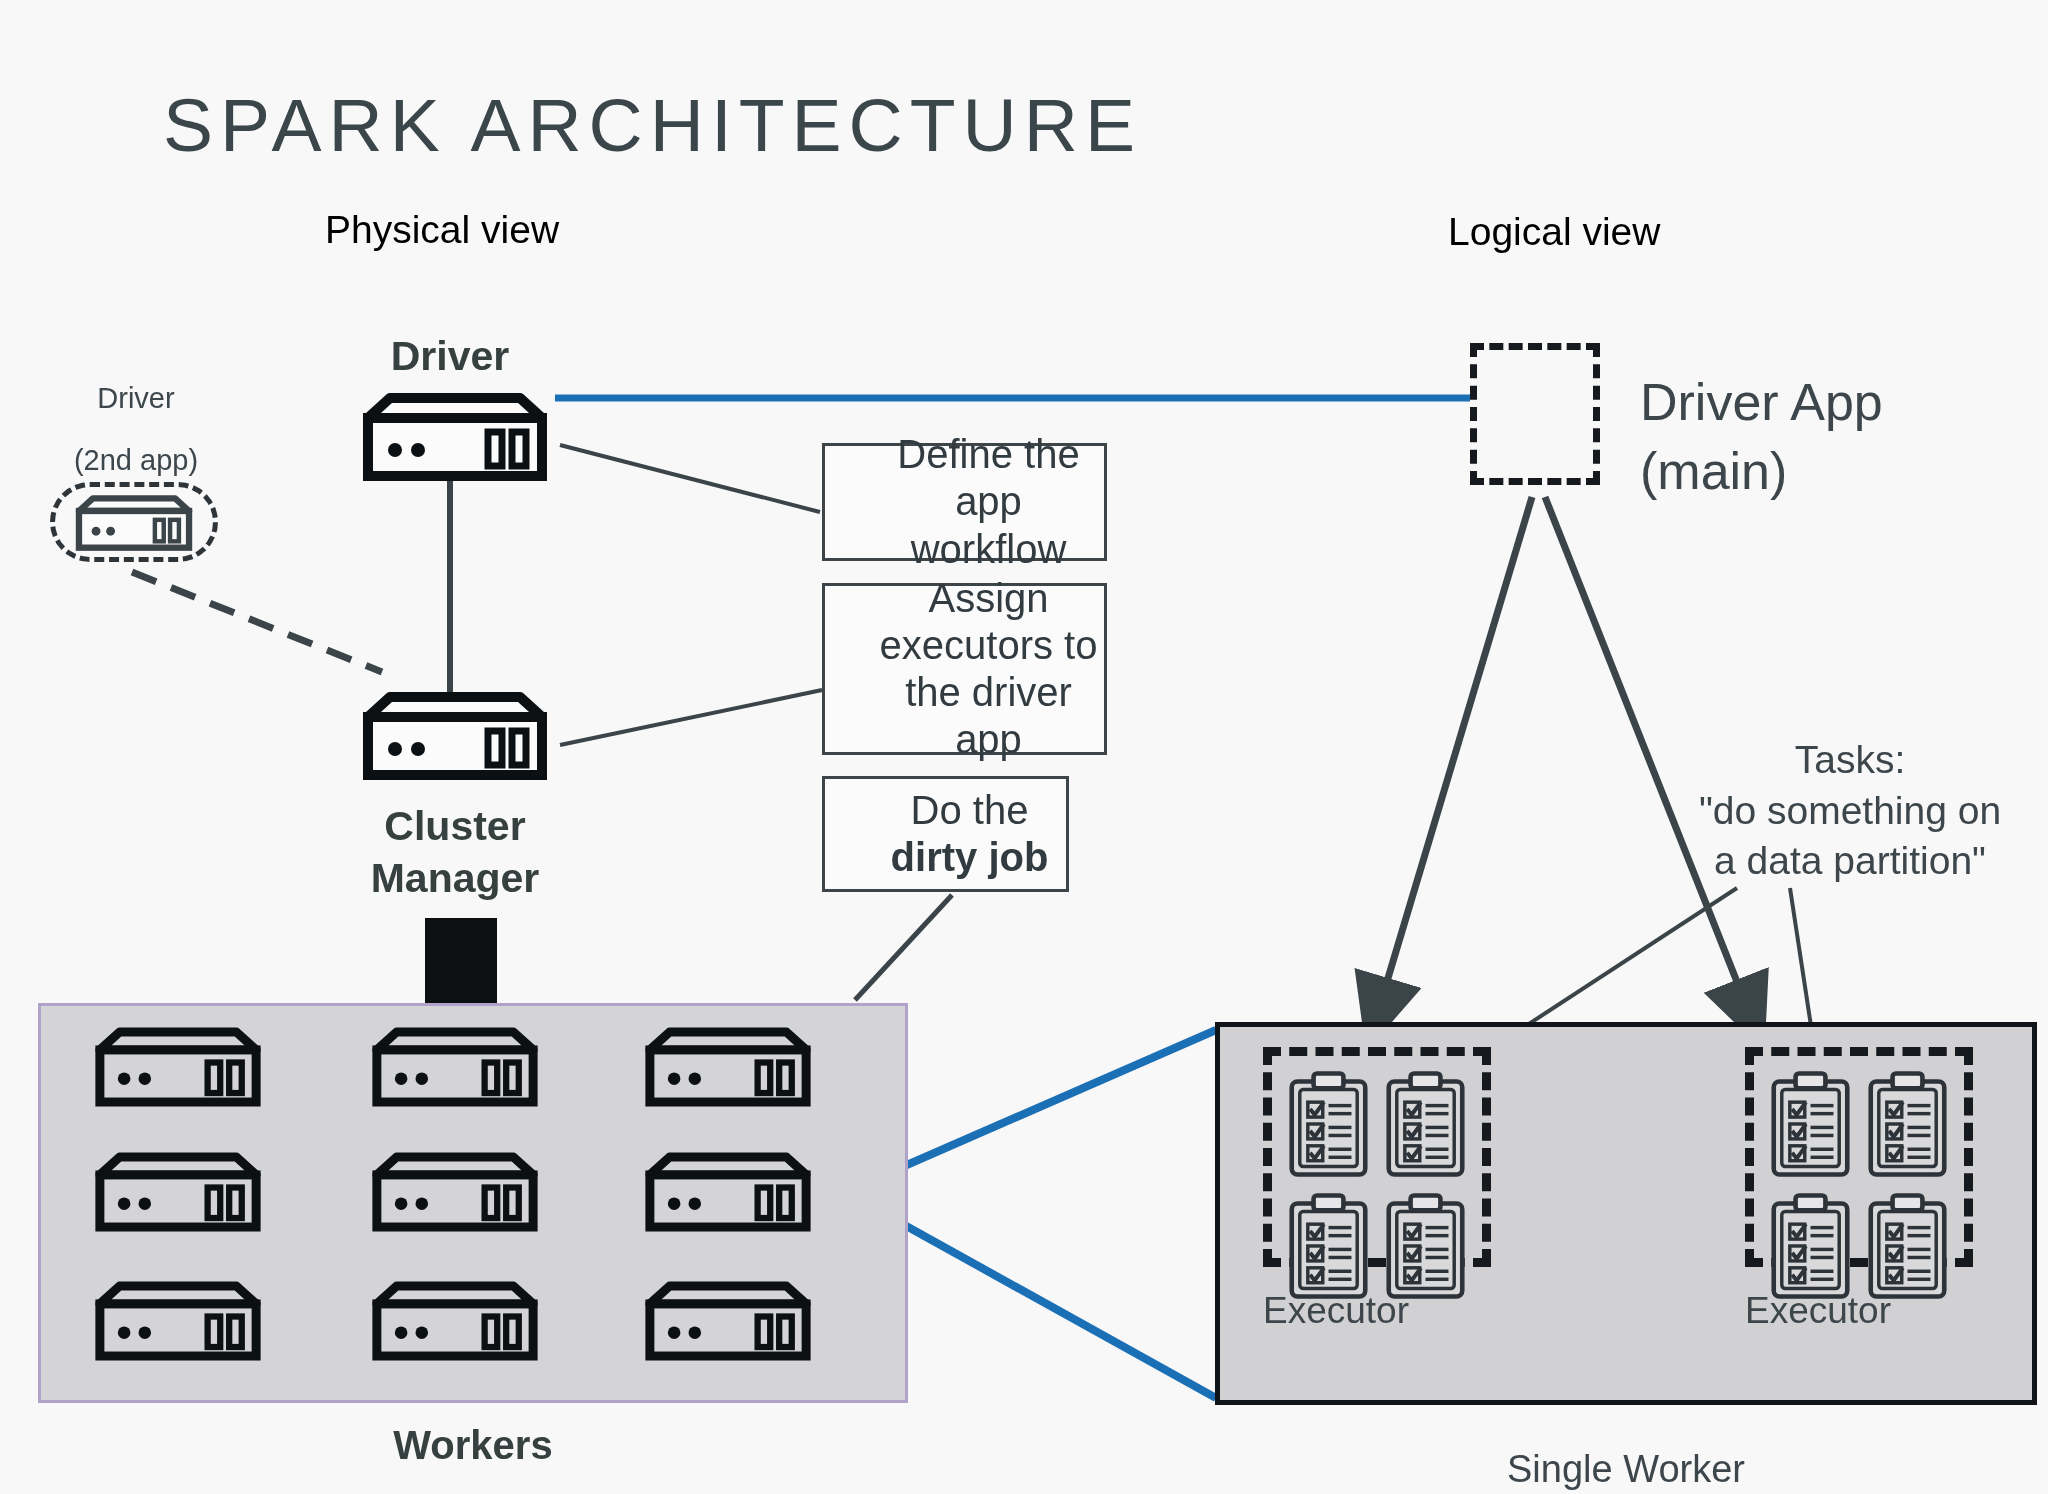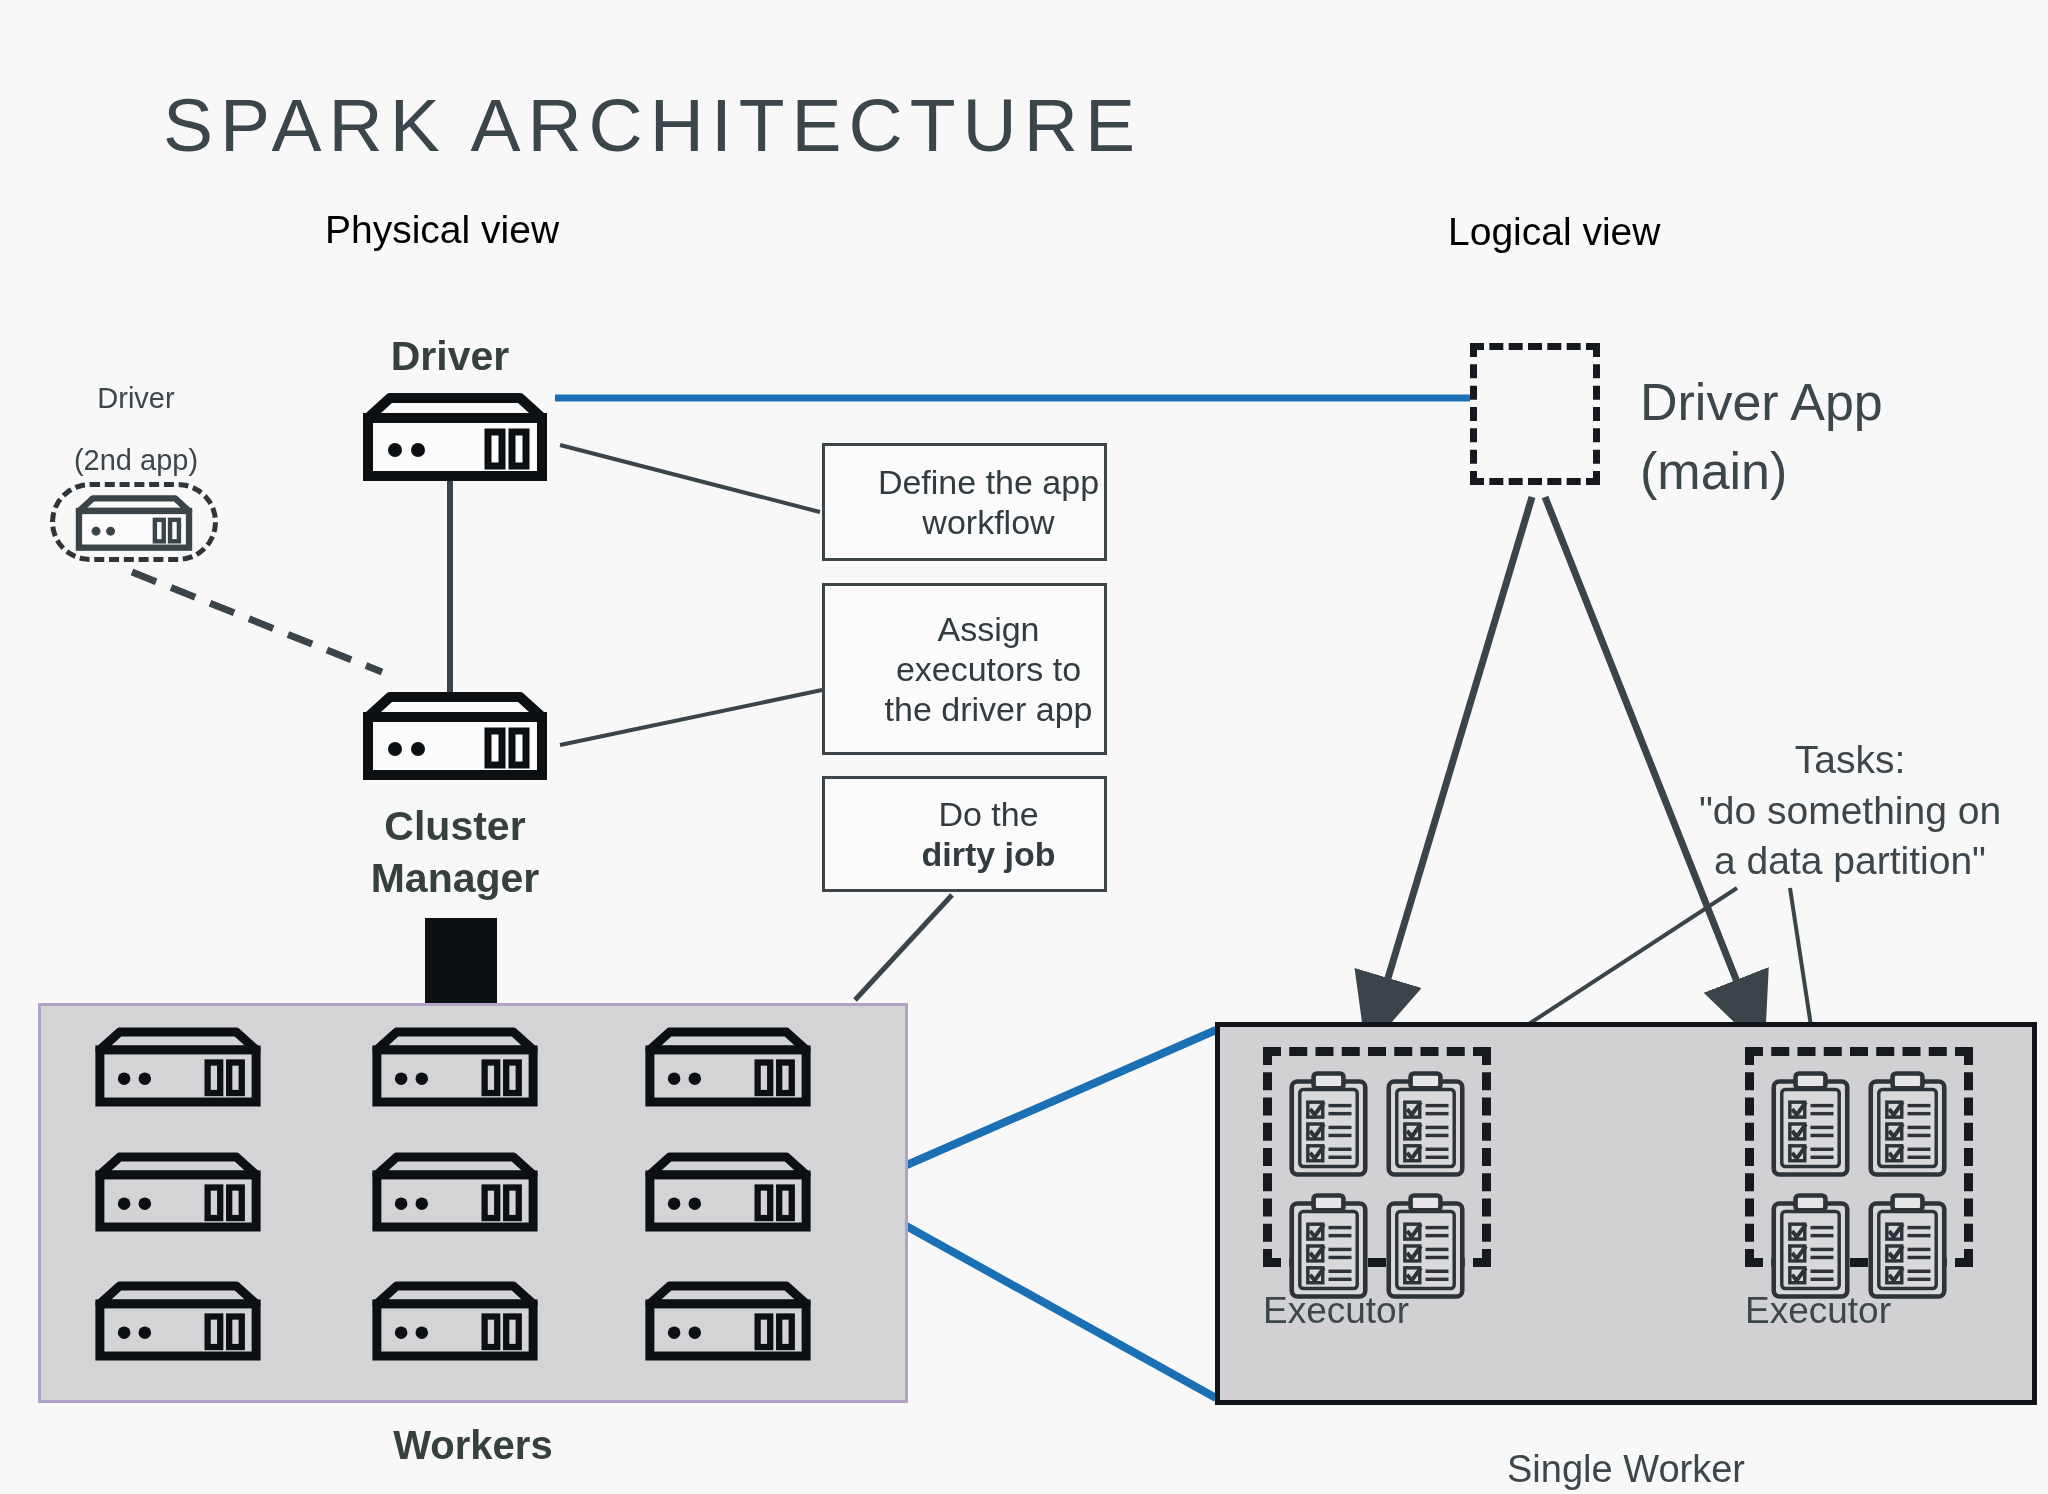--- a/index.html
+++ b/index.html
@@ -52,21 +52,21 @@
 
   
   .callout{
     position:absolute;
     border:3px solid #3d4549;
     background:#fbfbfc;
     display:flex;
     align-items:center;
     justify-content:center;
     text-align:center;
-    font-size:34px;
+    font-size:40px;
     color:#323b40;
     line-height:1.18;
     box-sizing:border-box;
     padding-left:48px;
   }
   .callout b{font-weight:700;}
 
   
   #workers-panel{
     left:38px;top:1003px;
@@ -253,21 +253,21 @@
 </div>
 
 <div class="callout" style="left:822px;top:583px;width:285px;height:172px;">
   <span>
     <span>Assign</span><br>
     <span>executors to</span><br>
     <span>the driver app</span>
   </span>
 </div>
 
-<div class="callout" style="left:822px;top:776px;width:285px;height:116px;">
+<div class="callout" style="left:822px;top:776px;width:247px;height:116px;">
   <span>
     <span>Do the</span><br>
     <b>dirty job</b>
   </span>
 </div>
 
 <div class="abs" id="workers-panel"></div>
 <div class="server" style="left:83px;top:1023px;width:190px;height:88px;">
   <svg viewBox="0 0 210 98">
       <path d="M18,30 L40,10 L170,10 L192,30 Z" fill="#d4d4d6" stroke="#0d1013" stroke-width="10" stroke-linejoin="round"></path>

